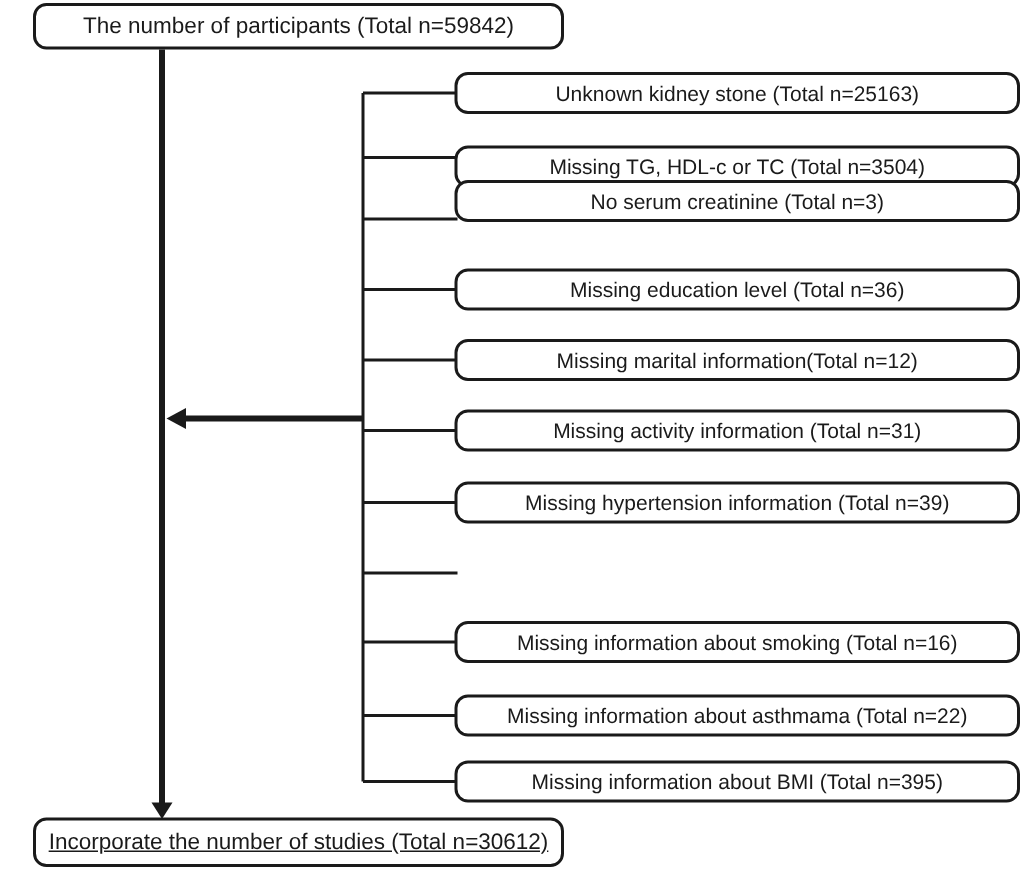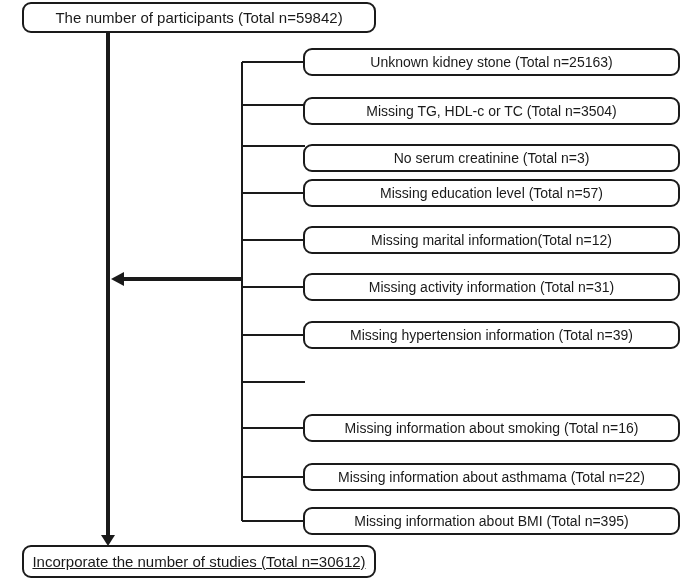--- a/index.html
+++ b/index.html
@@ -72,22 +72,22 @@
     <line x1="242" y1="382" x2="305" y2="382" stroke="#1a1a1a" stroke-width="2"></line>
     <line x1="242" y1="428" x2="305" y2="428" stroke="#1a1a1a" stroke-width="2"></line>
     <line x1="242" y1="477" x2="305" y2="477" stroke="#1a1a1a" stroke-width="2"></line>
     <line x1="242" y1="521" x2="305" y2="521" stroke="#1a1a1a" stroke-width="2"></line>
   </svg>
 
   <div class="box main top-box">The number of participants (Total n=59842)</div>
 
   <div class="box excl" style="top:48px">Unknown kidney stone (Total n=25163)</div>
   <div class="box excl" style="top:97px">Missing TG, HDL-c or TC (Total n=3504)</div>
-  <div class="box excl" style="top:144px">No serum creatinine (Total n=3)</div>
-  <div class="box excl" style="top:179px">Missing education level (Total n=57)</div>
+  <div class="box excl" style="top:120px">No serum creatinine (Total n=3)</div>
+  <div class="box excl" style="top:179px">Missing education level (Total n=36)</div>
   <div class="box excl" style="top:226px">Missing marital information(Total n=12)</div>
   <div class="box excl" style="top:273px">Missing activity information (Total n=31)</div>
   <div class="box excl" style="top:321px">Missing hypertension information (Total n=39)</div>
   <div class="box excl" style="top:414px">Missing information about smoking (Total n=16)</div>
   <div class="box excl" style="top:463px">Missing information about asthmama (Total n=22)</div>
   <div class="box excl" style="top:507px">Missing information about BMI (Total n=395)</div>
 
   <div class="box main bottom-box">Incorporate the number of studies (Total n=30612)</div>
 
 </div>

